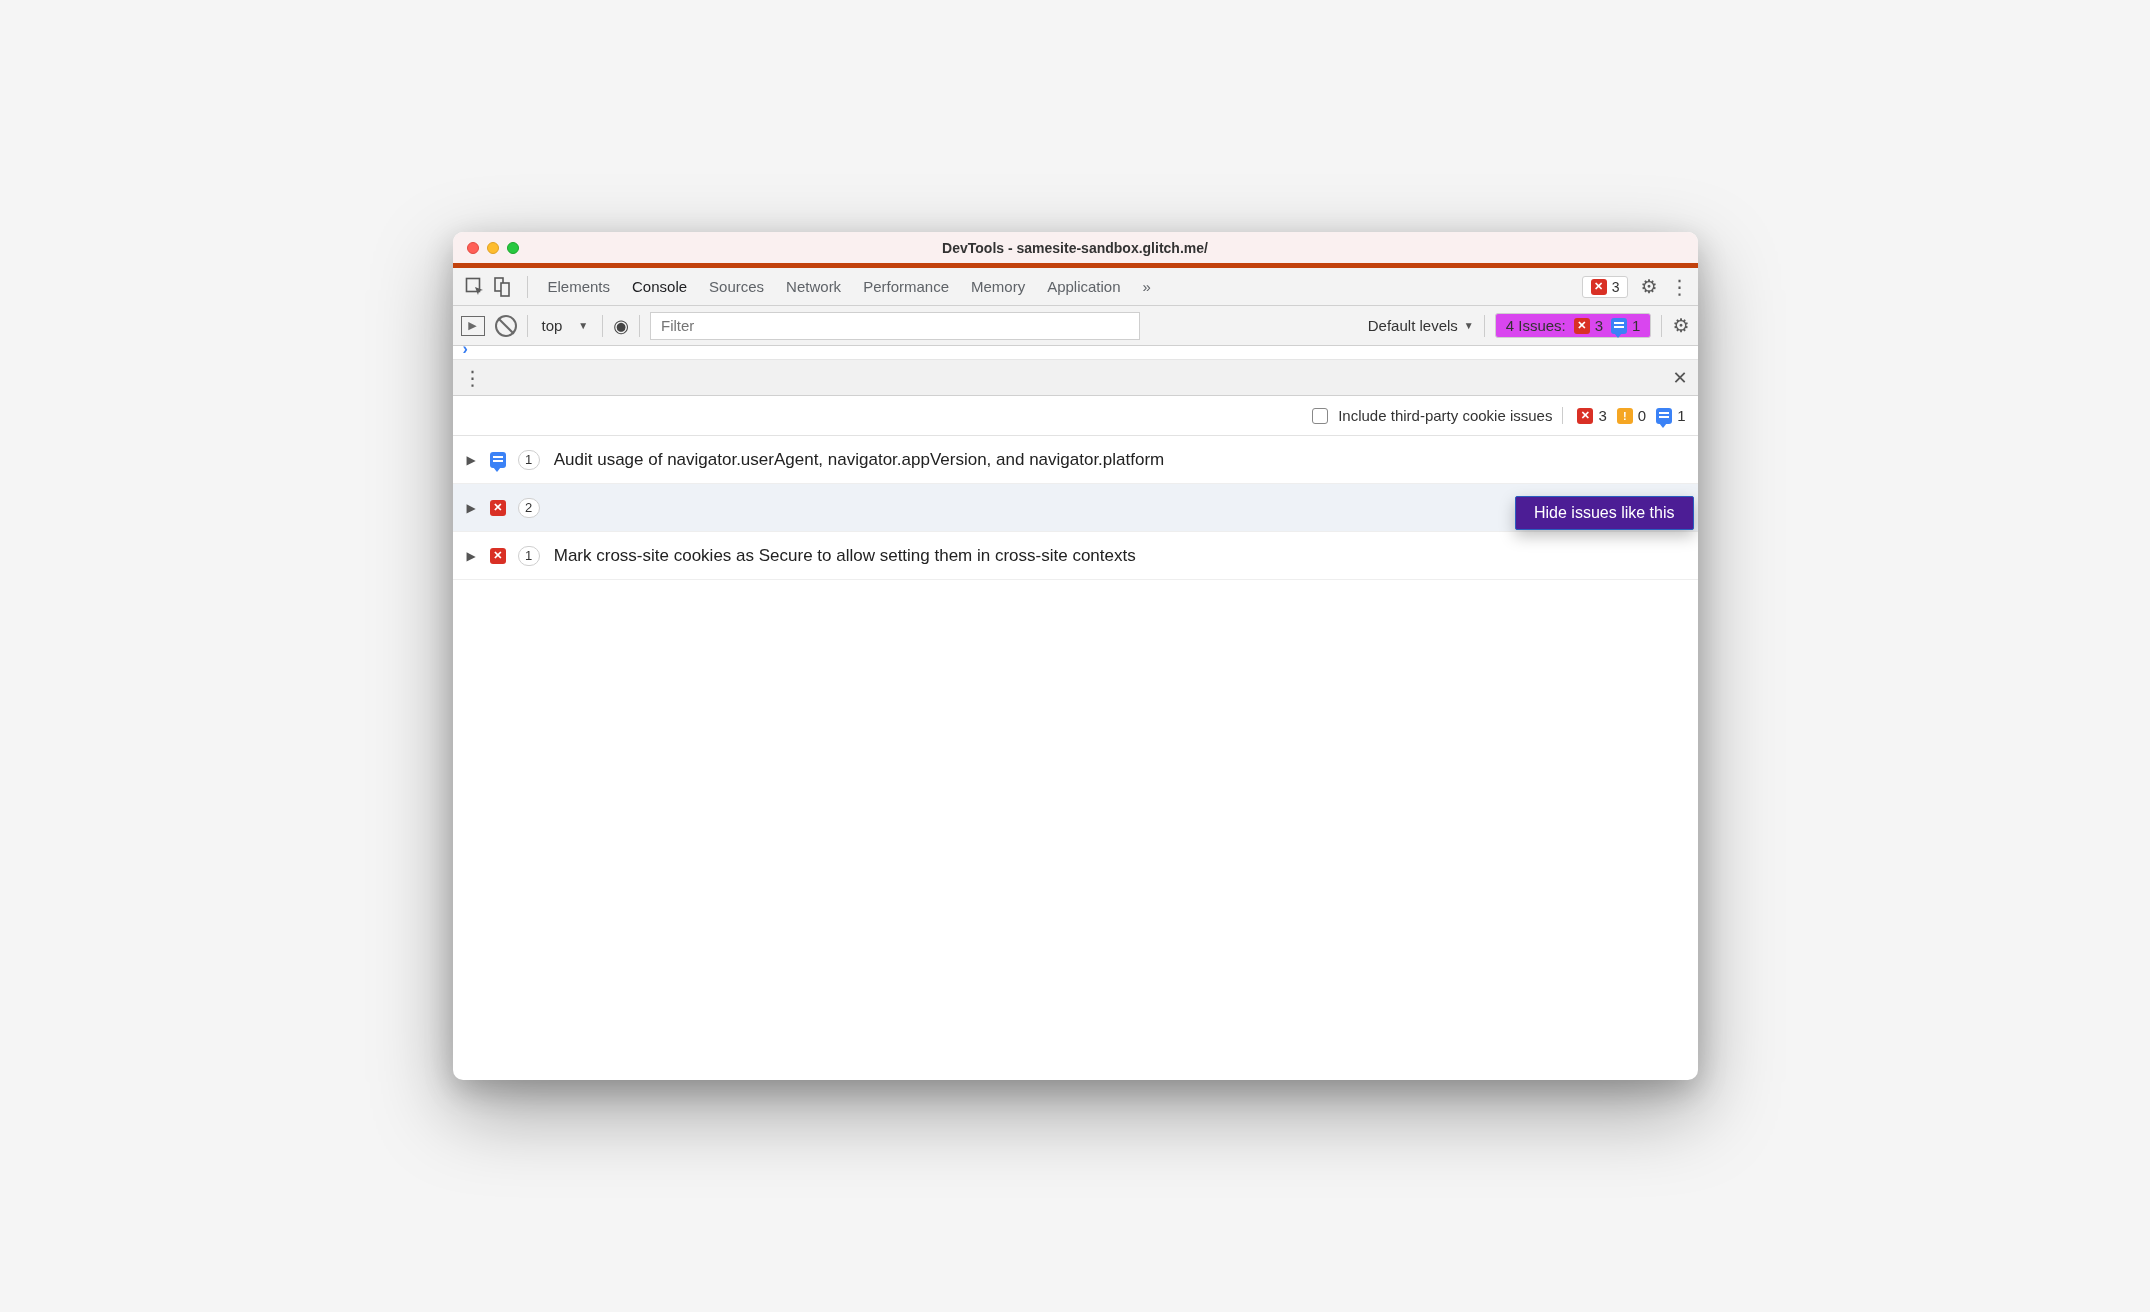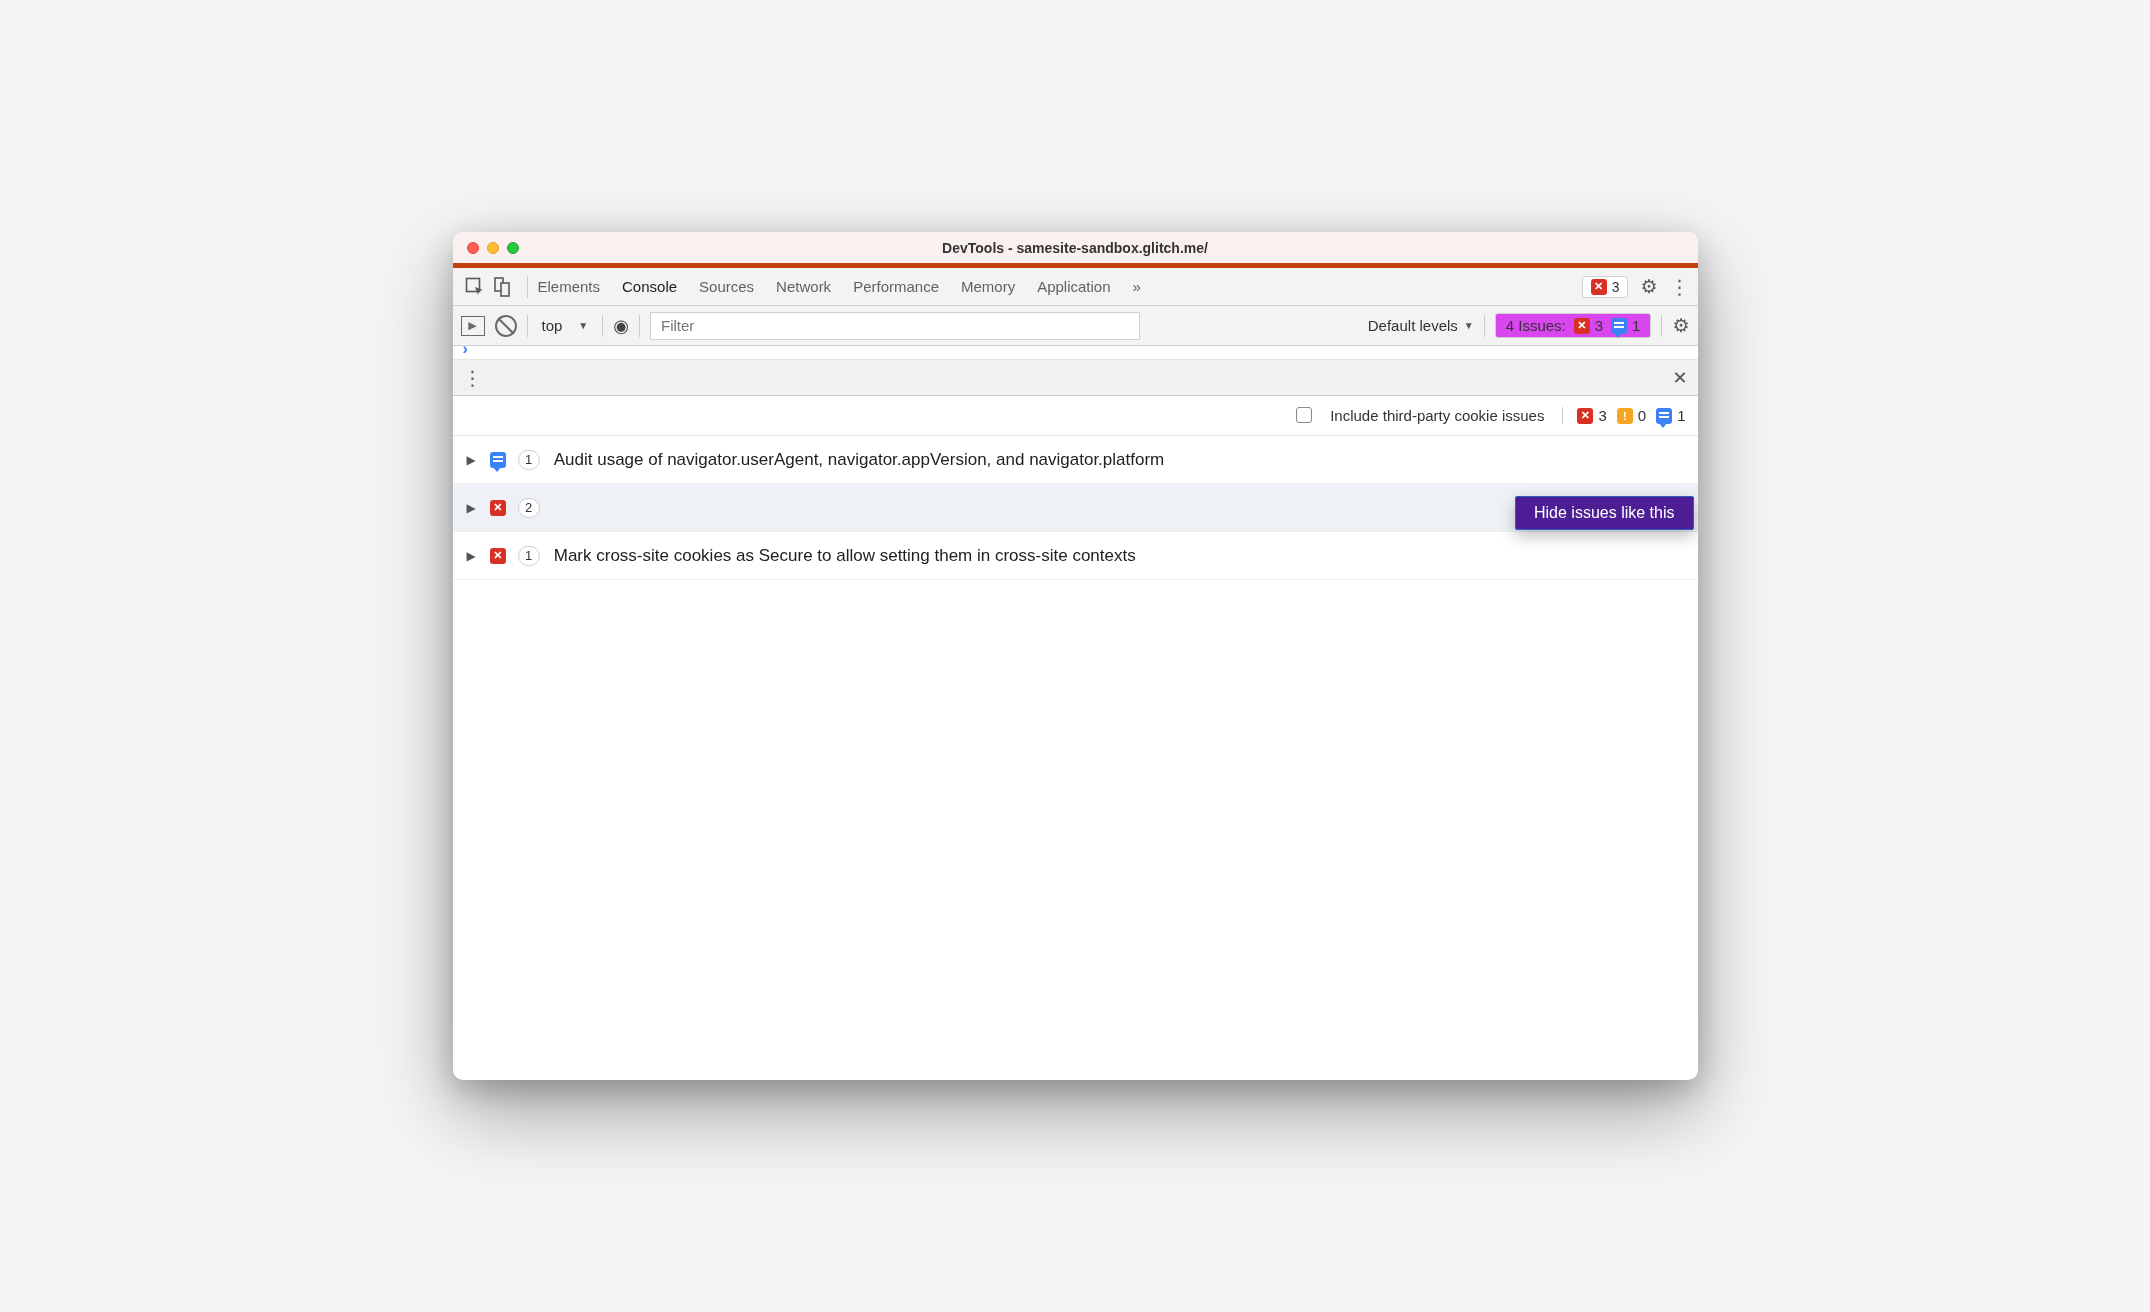--- a/index.html
+++ b/index.html
@@ -49,21 +49,21 @@
   .tabbar {
     display: flex;
     align-items: center;
     height: 38px;
     border-bottom: 1px solid #d0d0d0;
     background: #f3f3f3;
     padding: 0 8px;
   }
   .tabbar .iconbtn { width:28px; height:28px; display:inline-flex; align-items:center; justify-content:center; color:#5a5a5a; }
   .tabbar .divider-v { width:1px; height:22px; background:#ccc; margin:0 10px; }
-  .tabs { display:flex; gap:22px; align-items:center; flex:1; }
+  .tabs { display:flex; gap:22px; align-items:center; flex:1; margin-left:10px; }
   .tab { color:#5f6368; font-size:15px; cursor:pointer; }
   .tab.active { color:#202124; font-weight:500; }
   .tabbar-right { display:flex; align-items:center; gap:12px; margin-left:auto; }
   .badge-err { display:inline-flex; align-items:center; gap:5px; border:1px solid #d0d0d0; background:#fff; border-radius:3px; padding:2px 8px; font-size:14px; color:#333; }
   .icon-err-sq { width:16px; height:16px; border-radius:3px; background:#d93025; display:inline-flex; align-items:center; justify-content:center; color:#fff; font-size:11px; font-weight:700;}
   .icon-warn-sq { width:16px; height:16px; border-radius:3px; background:#f5a623; display:inline-flex; align-items:center; justify-content:center; color:#fff; font-size:11px; font-weight:700;}
   .icon-chat-sq { width:16px; height:16px; border-radius:3px; background:#3b82f6; position:relative;}
   .icon-chat-sq::after { content:""; position:absolute; bottom:-4px; left:3px; width:0;height:0;border-left:4px solid transparent;border-right:4px solid transparent;border-top:5px solid #3b82f6;}
   .icon-chat-sq::before { content:""; position:absolute; top:4px; left:3px; right:3px; height:2px; background:#fff; box-shadow:0 4px 0 #fff;}
   .gear { font-size:19px; color:#5a5a5a; }
@@ -89,21 +89,21 @@
   
   .prompt-sliver { height:14px; border-bottom:1px solid #e5e5e5; position:relative; }
   .prompt-sliver::before { content:"›"; position:absolute; left:10px; top:-6px; color:#367cf1; font-size:16px; font-weight:700;}
 
   
   .drawer-head { height:36px; background:#f1f1f1; border-bottom:1px solid #d0d0d0; display:flex; align-items:center; padding:0 10px;}
   .drawer-close { margin-left:auto; font-size:18px; color:#555; }
 
   
   .issues-bar { height:40px; border-bottom:1px solid #e2e2e2; display:flex; align-items:center; padding:0 12px; font-size:15px; color:#333;}
-  .issues-bar .left { margin-left:auto; display:flex; align-items:flex-start; gap:18px; }
+  .issues-bar .left { margin-left:auto; display:flex; align-items:center; gap:10px; }
   .cbx { width:16px; height:16px; border:1.5px solid #888; border-radius:3px; }
   .counters { display:flex; align-items:center; gap:10px; border-left:1px solid #ccc; padding-left:14px; }
 
   
   .issue-list { position:relative; }
   .issue-row { display:flex; align-items:center; height:48px; padding:0 14px; border-bottom:1px solid #eee; font-size:17px; color:#222; }
   .issue-row.selected { background:#eef2f7; }
   .disclosure { color:#555; font-size:12px; margin-right:14px; }
   .row-icon { margin-right:12px; display:inline-flex; }
   .count-pill { min-width:22px; height:20px; padding:0 6px; border:1px solid #cfcfcf; border-radius:10px; background:#fff; display:inline-flex; align-items:center; justify-content:center; font-size:13px; color:#333; margin-right:14px;}

